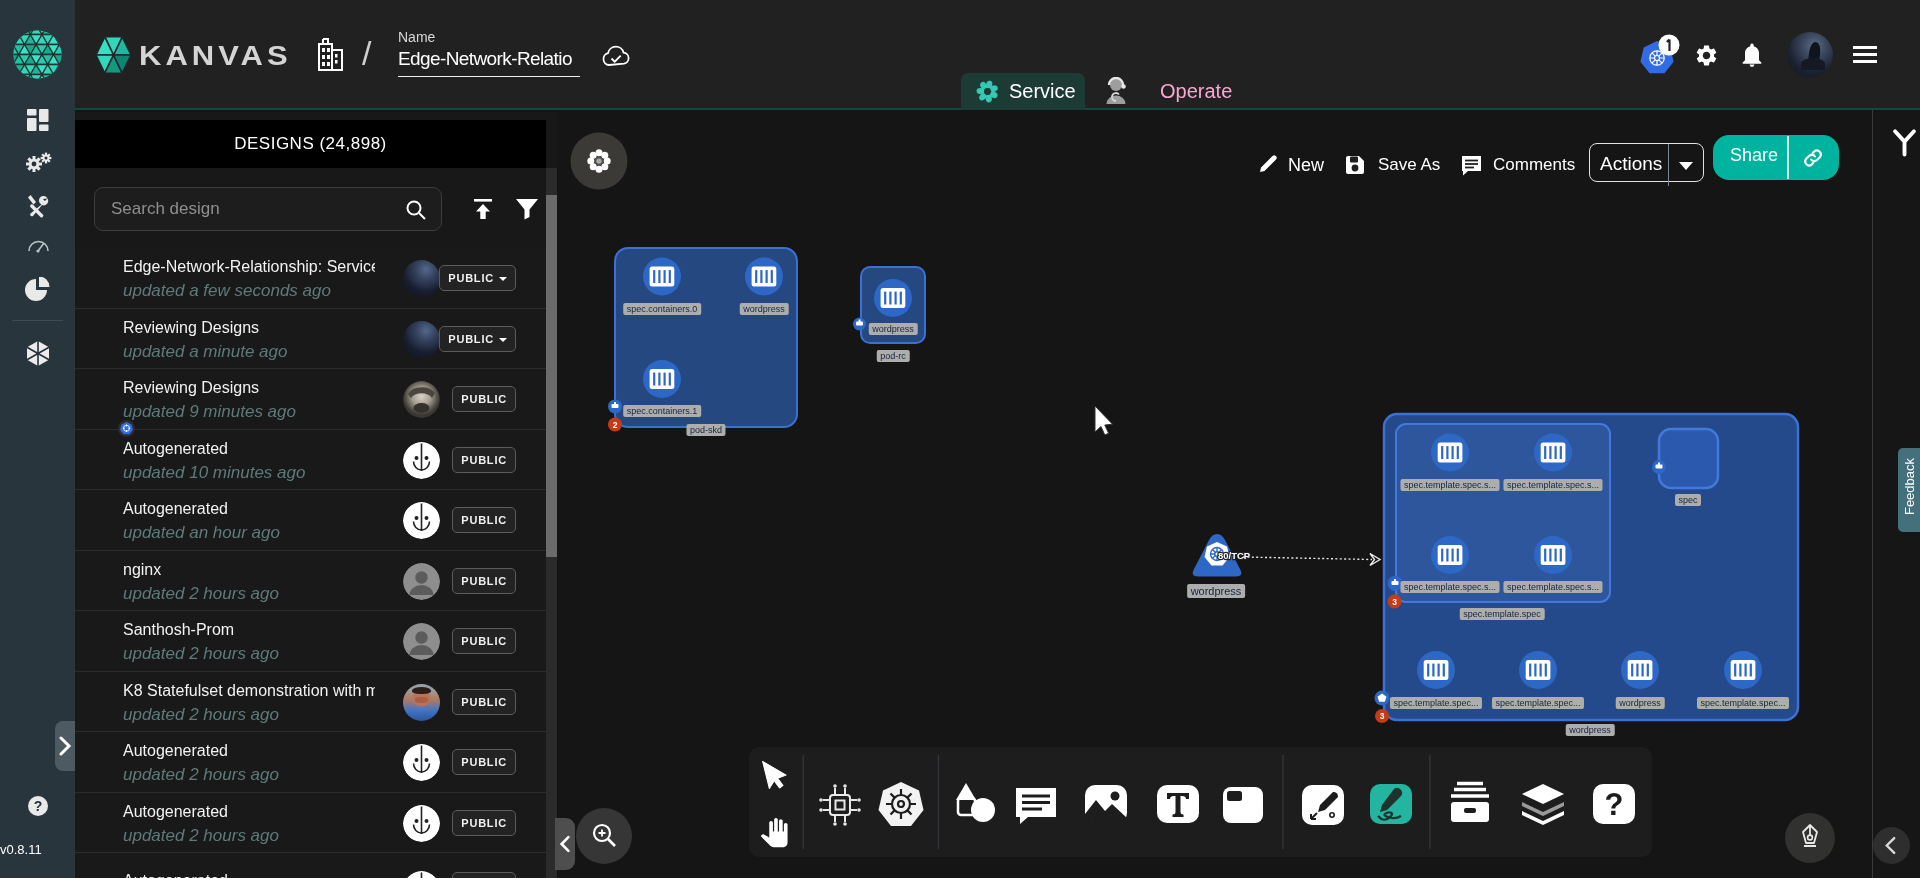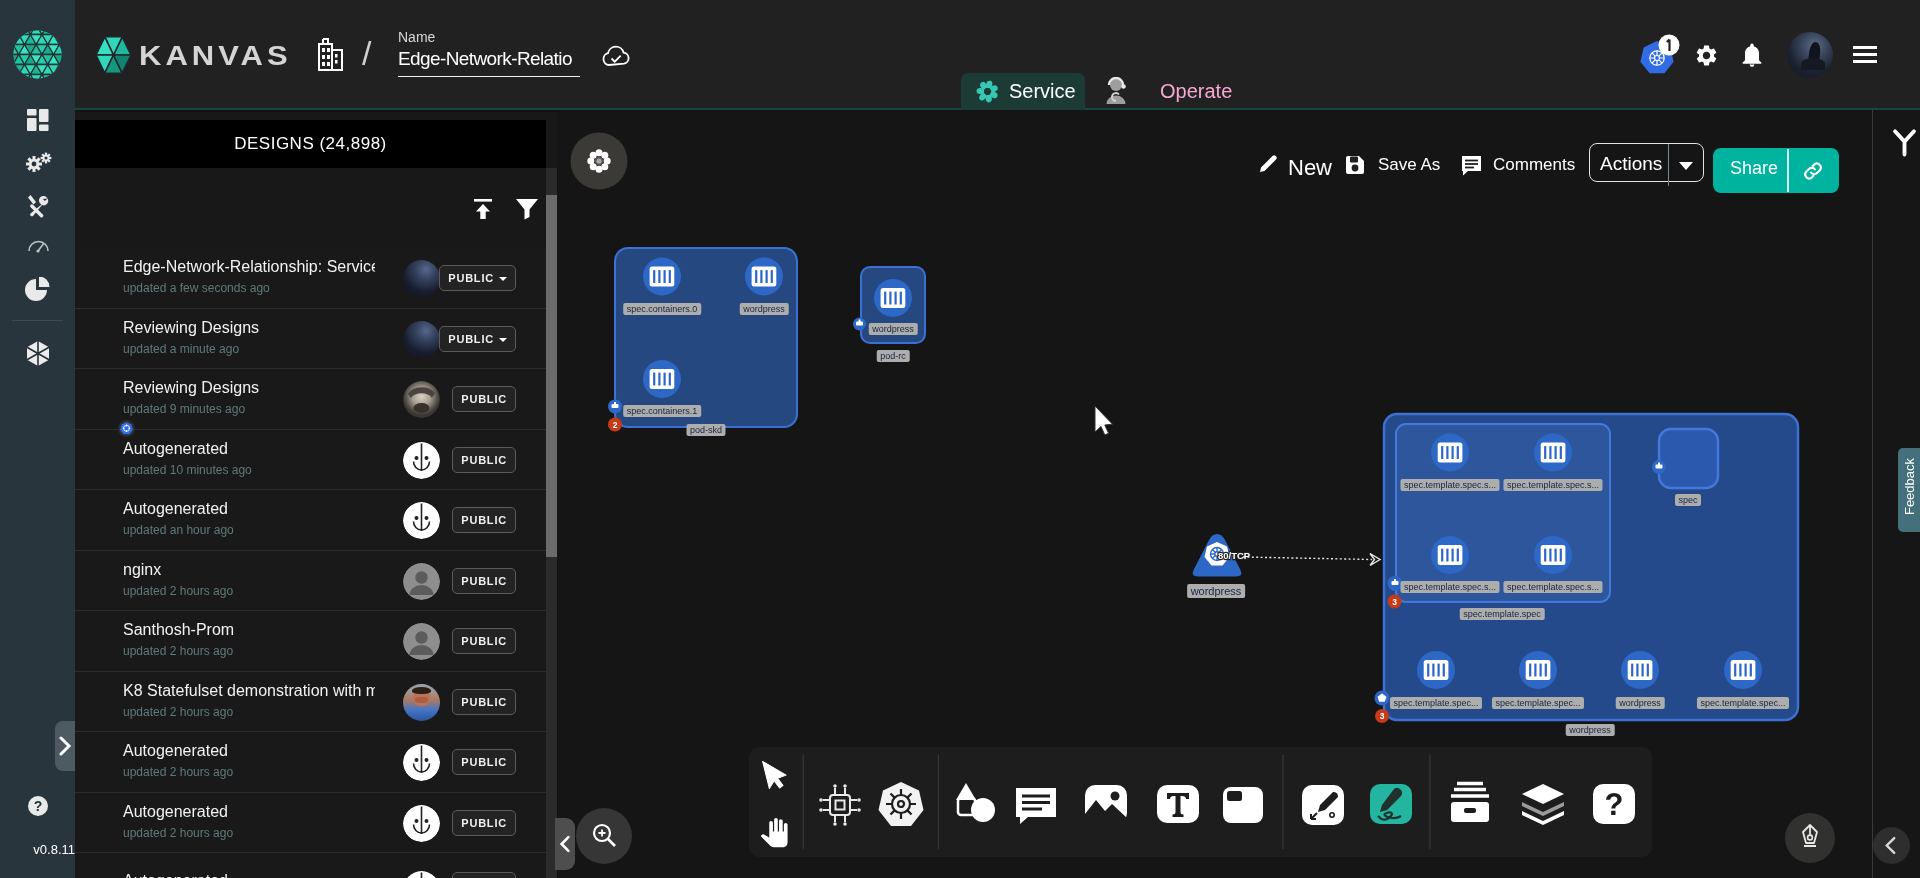--- a/index.html
+++ b/index.html
@@ -7,21 +7,21 @@
 .abs { position:absolute; }
 #header { position:absolute; left:0; top:0; width:1920px; height:110px; background:#212121; border-bottom:2px solid #124840; z-index:5; }
 #sidebar { position:absolute; left:0; top:0; width:75px; height:878px; background:#29353d; z-index:6; }
 #leftpanel { position:absolute; left:75px; top:112px; width:482px; height:766px; background:#181818; z-index:4; }
 #rightstrip { position:absolute; left:1872px; top:110px; width:48px; height:768px; background:#161616; border-left:1px solid #3a3a3a; z-index:4; }
 #canvassvg { position:absolute; left:0; top:0; z-index:1; }
 #toolbar { position:absolute; left:749px; top:747px; width:903px; height:110px; background:#1d1d1d; border-radius:10px; z-index:3; }
 .chip { position:absolute; background:#adadad; color:#16243f; font-size:9px; padding:1px 3.5px; border-radius:2px; white-space:nowrap; transform:translateX(-50%); }
 .row { position:absolute; left:0; width:471px; height:60.5px; border-bottom:1px solid #2c2c2c; background:#191919; }
 .rtitle { position:absolute; left:48px; top:10px; font-size:16px; color:#f2f2f2; white-space:nowrap; overflow:hidden; width:252px; }
-.rsub { position:absolute; left:48px; top:33px; font-size:12px; color:#5f7a7a; }
+.rsub { position:absolute; left:48px; top:33px; font-size:17px; font-style:italic; color:#5f7a7a; }
 .rav { position:absolute; left:328px; top:12px; width:37px; height:37px; border-radius:50%; overflow:hidden; }
 .pub { position:absolute; right:30px; top:17px; height:26px; border:1px solid #5c5c5c; border-radius:5px; background:#232323; color:#f0f0f0; font-size:11px; font-weight:bold; letter-spacing:0.8px; line-height:24px; padding:0 8px; }
 .caret { display:inline-block; width:0; height:0; border-left:4px solid transparent; border-right:4px solid transparent; border-top:4.5px solid #fff; margin-left:5px; vertical-align:middle; }
 .av-dark { background:radial-gradient(circle at 62% 26%, #55678a 0%, #33405c 30%, #181e30 62%, #0e1220 100%); }
 </style>
 </head>
 <body>
 <div id="canvasbg" class="abs" style="left:557px;top:110px;width:1315px;height:768px;background:#151515;z-index:0"></div>
 <svg id="canvassvg" width="1920" height="878">
     <circle cx="599" cy="161" r="28.5" fill="#3b3a37"></circle>
@@ -373,30 +373,37 @@
   <div class="abs" style="left:55px;top:721px;width:20px;height:50px;background:#4e5a61;border-radius:8px 0 0 8px">
     <svg style="position:absolute;left:3px;top:15px" width="14" height="20" viewBox="0 0 14 20">
         <path d="M3 2 L11 10 L3 18" stroke="#fff" stroke-width="3" fill="none" stroke-linecap="round"></path>
       </svg>
   </div>
 
   <svg class="abs" style="left:27px;top:795px" width="22" height="22" viewBox="0 0 22 22">
     <circle cx="11" cy="11" r="10" fill="#e9e9e9"></circle>
     <text x="11" y="16" text-anchor="middle" font-size="14" font-weight="bold" fill="#253139" font-family="Liberation Sans">?</text>
   </svg>
-  <div class="abs" style="left:0;top:842px;width:75px;text-align:right;font-size:13px;color:#fff">v0.8.11</div>
+  <div class="abs" style="left:0;top:842px;width:75px;text-align:left;font-size:13px;color:#fff">v0.8.11</div>
 </div>
 <div id="leftpanel">
     <div style="position:absolute;left:43px;top:308px;width:17px;height:17px;border-radius:50%;background:#2d2d2d;z-index:9"><svg width="17" height="17" viewBox="0 0 17 17">
         <polygon points="8.5,2 13.6,4.4 14.9,9.9 11.4,14.3 5.6,14.3 2.1,9.9 3.4,4.4" fill="#326CE5"></polygon>
         <circle cx="8.5" cy="8.3" r="3" fill="none" stroke="#fff" stroke-width="0.9"></circle>
         <path d="M8.5 4.5 L8.5 6.5 M8.5 10.1 L8.5 12 M4.8 8.3 L6.7 8.3 M10.3 8.3 L12.2 8.3" stroke="#fff" stroke-width="0.9"></path>
       </svg></div>
   <div class="abs" style="left:0;top:8px;width:471px;height:48px;background:#000;color:#fff;text-align:center;line-height:48px;font-size:17px;letter-spacing:0.5px">DESIGNS (24,898)</div>
 
+  <div class="abs" style="left:19px;top:75px;width:348px;height:44px;background:#1d1d1d;border:1px solid #3c3c3c;border-radius:9px">
+    <div style="position:absolute;left:16px;top:11px;font-size:17px;color:#8f8f8f">Search design</div>
+    <svg style="position:absolute;right:14px;top:11px" width="22" height="22" viewBox="0 0 22 22">
+        <circle cx="9" cy="9" r="6.5" fill="none" stroke="#fff" stroke-width="2"></circle>
+        <path d="M14 14 L20 20" stroke="#fff" stroke-width="2"></path>
+      </svg>
+  </div>
   <svg class="abs" style="left:396px;top:85px" width="24" height="24" viewBox="0 0 24 24">
     <rect x="3" y="2" width="18" height="2.6" fill="#fff"></rect>
     <path d="M12 7 L19 14.5 L14.7 14.5 L14.7 22 L9.3 22 L9.3 14.5 L5 14.5 Z" fill="#fff"></path>
   </svg>
   <svg class="abs" style="left:440px;top:86px" width="24" height="22" viewBox="0 0 24 22">
     <path d="M1 1 L23 1 L14.5 11.5 L14.5 19 L9.5 21.5 L9.5 11.5 Z" fill="#fff"></path>
   </svg>
 
   <div class="abs" style="left:0;top:136px;width:471px;height:630px;overflow:hidden" id="rows">
       <div class="row" style="top:0.0px">
@@ -570,42 +577,42 @@
     <svg style="position:absolute;left:11px;top:9px" width="13" height="19" viewBox="0 0 14 20">
         <path d="M11 2 L3 10 L11 18" stroke="#d8d8d8" stroke-width="2.6" fill="none" stroke-linecap="round"></path>
       </svg>
   </div>
 </div>
 
 <div id="actionrow" style="position:absolute;left:0;top:0;z-index:4">
   <svg class="abs" style="left:1258px;top:153px" width="21" height="21" viewBox="0 0 21 21">
     <path d="M2 19 L3 14.5 L14.5 3 a2.3 2.3 0 0 1 3.3 0 l0.2 0.2 a2.3 2.3 0 0 1 0 3.3 L6.5 18 L2 19 Z" fill="#fff"></path>
   </svg>
-  <div class="abs" style="left:1288px;top:155px;font-size:22px;color:#fff">New</div>
+  <div class="abs" style="left:1288px;top:155px;font-size:18px;color:#fff">New</div>
   <svg class="abs" style="left:1344px;top:154px" width="22" height="22" viewBox="0 0 22 22">
     <path d="M2 4 a2 2 0 0 1 2-2 L15 2 L20 7 L20 18 a2 2 0 0 1 -2 2 L4 20 a2 2 0 0 1 -2-2 Z" fill="#fff"></path>
     <rect x="6" y="2.5" width="8" height="6" rx="1" fill="#1f1f1f"></rect>
     <circle cx="11" cy="14" r="3.4" fill="#1f1f1f"></circle>
   </svg>
   <div class="abs" style="left:1378px;top:155px;font-size:17px;color:#fff;white-space:nowrap">Save As</div>
   <svg class="abs" style="left:1460px;top:154px" width="23" height="22" viewBox="0 0 23 22">
     <path d="M2 2 L21 2 L21 17 L8 17 L3 21.5 L3 17 L2 17 Z" fill="#fff"></path>
     <g stroke="#1f1f1f" stroke-width="1.8">
         <line x1="5" y1="6.5" x2="18" y2="6.5"></line>
         <line x1="5" y1="10" x2="18" y2="10"></line>
         <line x1="5" y1="13.5" x2="14" y2="13.5"></line>
       </g>
   </svg>
   <div class="abs" style="left:1493px;top:155px;font-size:17px;color:#fff">Comments</div>
   <div class="abs" style="left:1589px;top:143px;width:115px;height:39px;border:1px solid #e2e2e2;border-radius:8px">
     <div style="position:absolute;left:10px;top:9px;font-size:19px;color:#fff">Actions</div>
     <div style="position:absolute;left:78px;top:0;width:1px;height:42px;background:#7a8a95"></div>
     <div style="position:absolute;right:10px;top:18px;width:0;height:0;border-left:7px solid transparent;border-right:7px solid transparent;border-top:8px solid #fff"></div>
   </div>
-  <div class="abs" style="left:1713px;top:148px;width:126px;height:45px;background:#00B39F;border-radius:8px">
+  <div class="abs" style="left:1713px;top:135px;width:126px;height:45px;background:#00B39F;border-radius:16px">
     <div style="position:absolute;left:17px;top:10px;font-size:18px;color:#fff">Share</div>
     <div style="position:absolute;left:74px;top:1px;width:1.5px;height:43px;background:#cfeeea"></div>
     <svg style="position:absolute;left:88px;top:11px" width="24" height="24" viewBox="0 0 24 24">
       <path d="M10 13.5 a4 4 0 0 0 6 0.5 l3-3 a4 4 0 0 0 -5.6-5.6 l-1.7 1.7 M14 10.5 a4 4 0 0 0 -6-0.5 l-3 3 a4 4 0 0 0 5.6 5.6 l1.7-1.7" stroke="#fff" stroke-width="2.1" fill="none" stroke-linecap="round"></path>
     </svg>
   </div>
 </div>
 
 <div class="abs" style="left:576px;top:808px;width:56px;height:56px;border-radius:50%;background:#363636;z-index:2">
   <svg style="position:absolute;left:15px;top:14px" width="27" height="27" viewBox="0 0 27 27">

